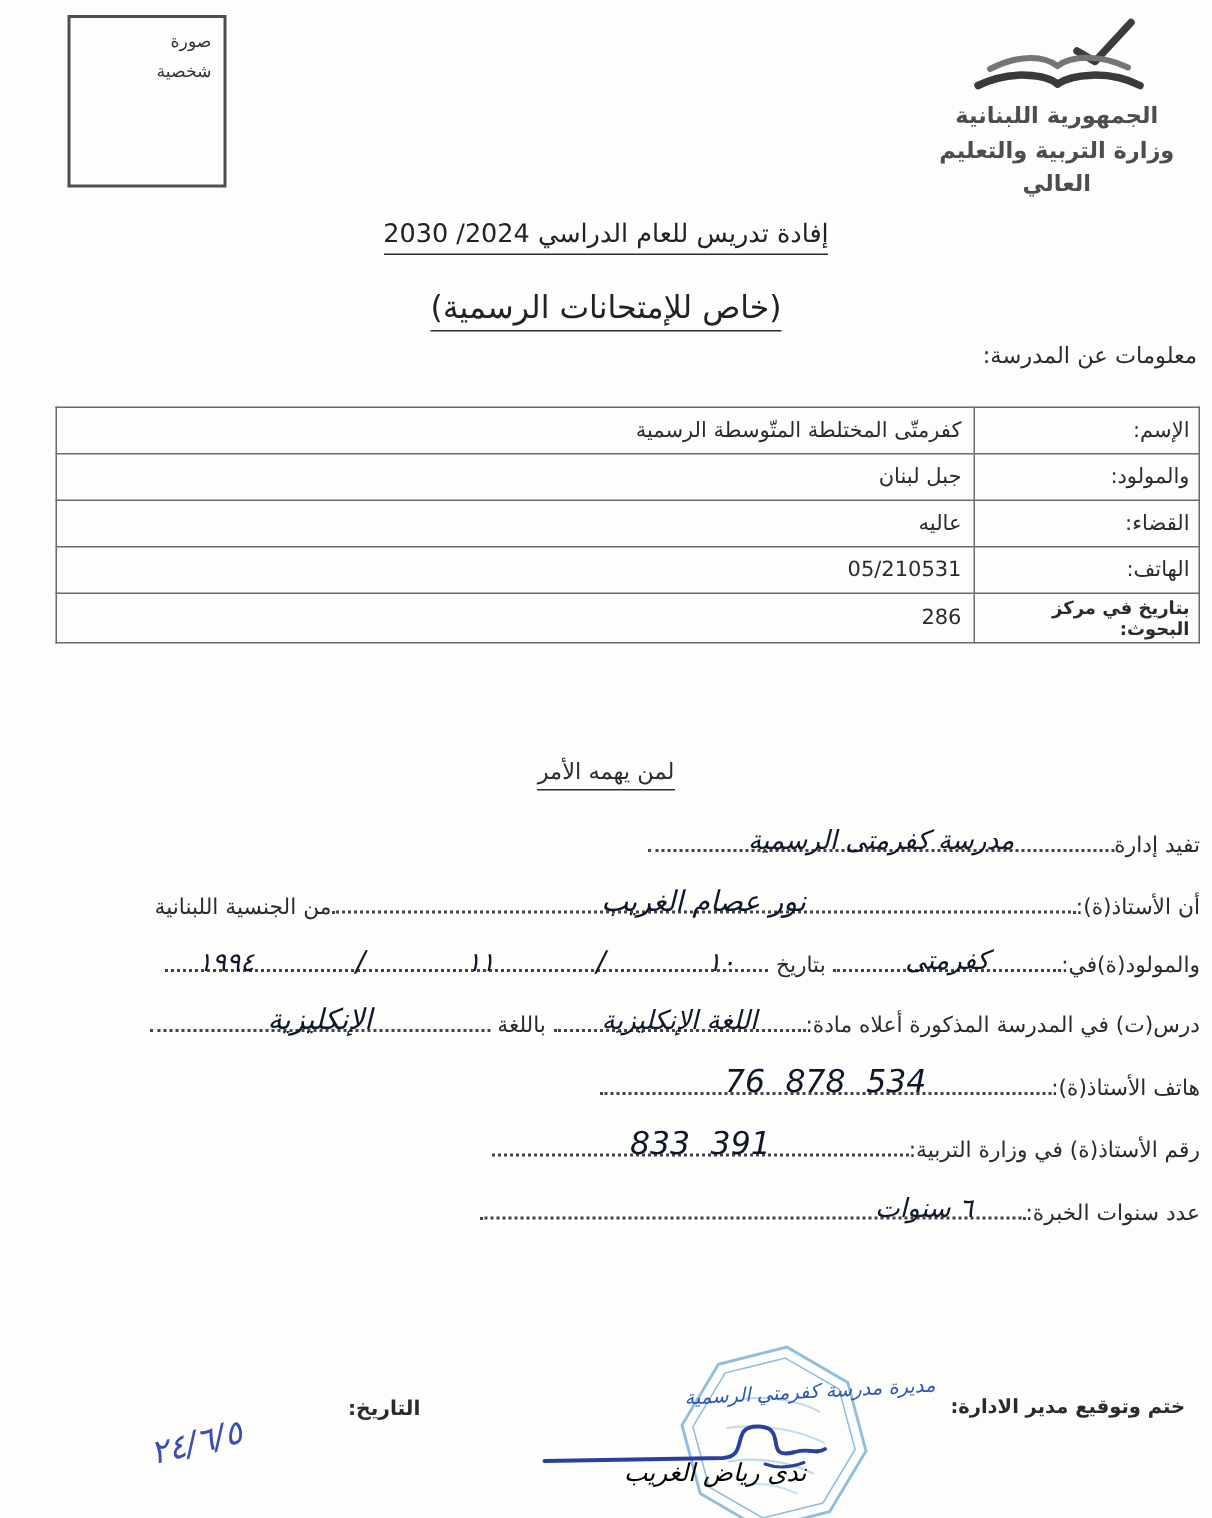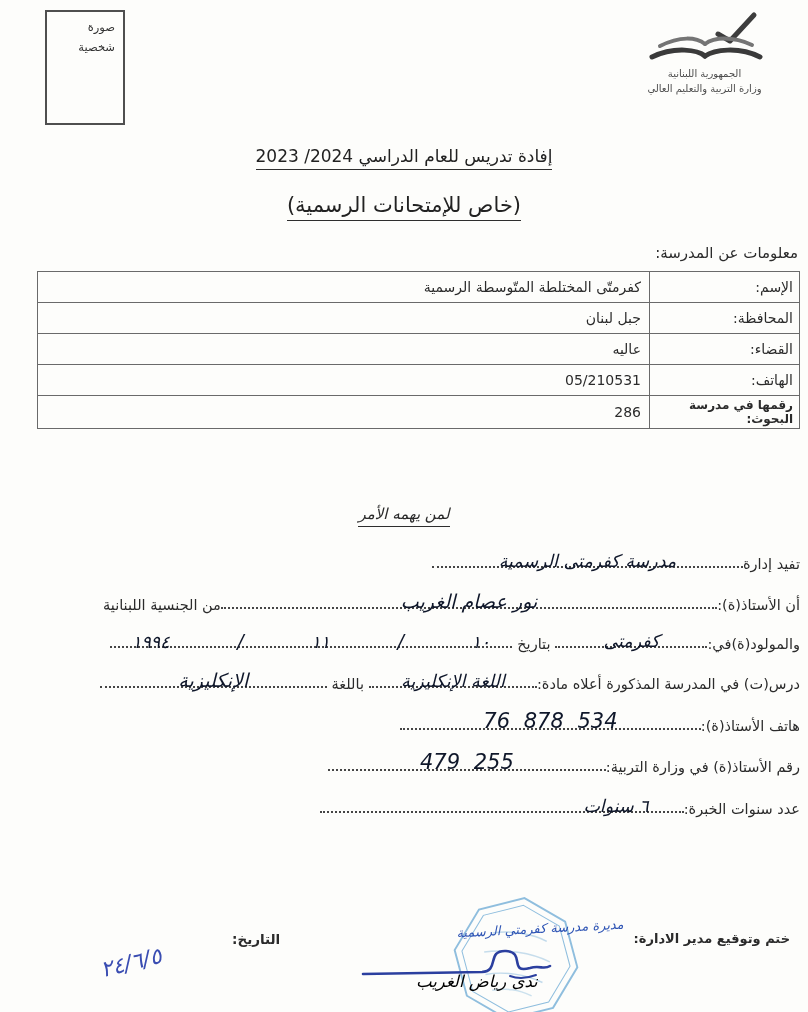--- a/index.html
+++ b/index.html
@@ -4,41 +4,41 @@
 <style>
   * { box-sizing: border-box; margin: 0; padding: 0; }
   html,body { background:#e8e8e8; }
   .page {
     position: relative; width: 808px; height: 1012px; margin: 0 auto;
     background: #fdfdfb; overflow: hidden; direction: rtl;
     font-family: "DejaVu Sans", sans-serif; color: #2b2b2b;
   }
   
   .photo-box {
-    position: absolute; left: 45px; top: 10px; width: 80px; height: 115px;
+    position: absolute; left: 45px; top: 10px; width: 106px; height: 115px;
     border: 2px solid #4f4f4f; padding: 6px 8px; text-align: right;
     font-size: 11.5px; line-height: 1.7; color:#333; white-space: pre-line;
   }
   
   .logo { position: absolute; left: 612px; top: 10px; width: 185px; text-align: center; }
   .logo svg { display:block; margin: 0 auto; }
-  .logo-line { font-size: 10px; font-weight: normal; color: #4d4d4d; line-height: 1.5; }
+  .logo-line { font-size: 15px; font-weight: bold; color: #4d4d4d; line-height: 1.5; }
   
   .title { position: absolute; top: 146px; left: 0; right: 0; text-align: center; font-size: 17px; color:#222; }
   .subtitle { position: absolute; top: 193px; left: 0; right: 0; text-align: center; font-size: 21px; color:#222; }
   .u { border-bottom: 1.6px solid #2e2e2e; padding-bottom: 3px; }
-  .section-heading { position: absolute; top: 244px; right: 10px; font-size: 15px; text-align: right; }
+  .section-heading { position: absolute; top: 228px; right: 10px; font-size: 15px; text-align: right; }
   
   .info-table { position: absolute; top: 271px; left: 37px; width: 763px; border-collapse: collapse; }
   .info-table td { border: 1px solid #6a6a6a; height: 31px; font-size: 14px; padding: 2px 6px; }
   .info-table td.lbl { width: 150px; }
   .info-table td.val { text-align: right; padding-left: 6px; padding-right: 8px; }
   .info-table tr.small-bold td.lbl { font-weight: bold; font-size: 12px; }
   
-  .letter-heading { position: absolute; top: 505px; left: 0; right: 0; text-align: center; font-size: 15px; font-style: italic; }
+  .letter-heading { position: absolute; top: 505px; left: 0; right: 0; text-align: center; font-size: 15px; }
   .fline { position: absolute; display: flex; align-items: flex-end; font-size: 14.5px; height: 30px; }
   .fline .plbl { white-space: nowrap; padding-bottom: 2px; }
   .fline .mid { white-space: nowrap; padding: 0 5px 2px; }
   .leader { position: relative; border-bottom: 2px dotted #454545; margin-bottom: 6px; height: 10px; }
   .grow { flex: 1; }
   .leader .hw { position: absolute; bottom: -5px; left: 50%; transform: translateX(-50%); white-space: nowrap; }
   .leader .hw.at-start { left: auto; right: 35px; transform: none; }
   .leader-flex { display: flex; justify-content: space-between; align-items: flex-end;
     border-bottom: 2px dotted #454545; margin-bottom: 6px; padding: 0 22px; }
   .leader-flex .hw { margin-bottom: -6px; white-space: nowrap; }
@@ -72,48 +72,48 @@
         <path d="M75,34 C84,27 103,26 122,35" stroke="#757575" stroke-width="4" fill="none" stroke-linecap="round"></path>
         <path d="M22,47 C45,36 68,40 75,46" stroke="#3a3a3a" stroke-width="5" fill="none" stroke-linecap="round"></path>
         <path d="M75,46 C84,40 108,36 130,47" stroke="#3a3a3a" stroke-width="5" fill="none" stroke-linecap="round"></path>
       </svg>
     </span>
     <div class="logo-line">الجمهورية اللبنانية</div>
     <div class="logo-line">وزارة التربية والتعليم العالي</div>
   </div>
 
   <div class="title">
-    <span class="u">إفادة تدريس  للعام الدراسي  2024/ 2023</span>
+    <span class="u">إفادة تدريس  للعام الدراسي  2024/ 2030</span>
   </div>
   <div class="subtitle">
     <span class="u">(خاص للإمتحانات الرسمية)</span>
   </div>
 
   <div class="section-heading">معلومات عن المدرسة:</div>
 
   <table class="info-table">
     <tbody>
         <tr>
       <td class="lbl">الإسم:</td>
       <td class="val">كفرمتّى المختلطة المتّوسطة الرسمية</td>
     </tr>
     <tr>
-      <td class="lbl">المحافظة:</td>
+      <td class="lbl">والمولود:</td>
       <td class="val">جبل لبنان</td>
     </tr>
     <tr>
       <td class="lbl">القضاء:</td>
       <td class="val">عاليه</td>
     </tr>
     <tr>
       <td class="lbl">الهاتف:</td>
       <td class="val"><span dir="ltr">05/210531</span></td>
     </tr>
     <tr class="small-bold">
-      <td class="lbl">رقمها في مدرسة البحوث:</td>
+      <td class="lbl">بتاريخ في مركز البحوث:</td>
       <td class="val">286</td>
     </tr>
   </tbody>
     </table>
 
   <div class="letter-heading">
     <span class="u">لمن يهمه الأمر</span>
   </div>
 
   <div class="fline" style="top:544px; right:8px; width:368px;">
@@ -160,21 +160,21 @@
   <div class="fline" style="top:706px; right:8px; width:400px;">
     <span class="plbl">هاتف الأستاذ(ة):</span>
     <span class="leader grow">
       <span class="hw hw-num" dir="ltr">76 878 534</span>
     </span>
   </div>
 
   <div class="fline" style="top:747px; right:8px; width:472px;">
     <span class="plbl">رقم الأستاذ(ة) في وزارة التربية:</span>
     <span class="leader grow">
-      <span class="hw hw-num" dir="ltr">479 255</span>
+      <span class="hw hw-num" dir="ltr">833 391</span>
     </span>
   </div>
 
   <div class="fline" style="top:789px; right:8px; width:480px;">
     <span class="plbl">عدد سنوات الخبرة:</span>
     <span class="leader grow">
       <span class="hw hw-md at-start">٦ سنوات</span>
     </span>
   </div>
 

